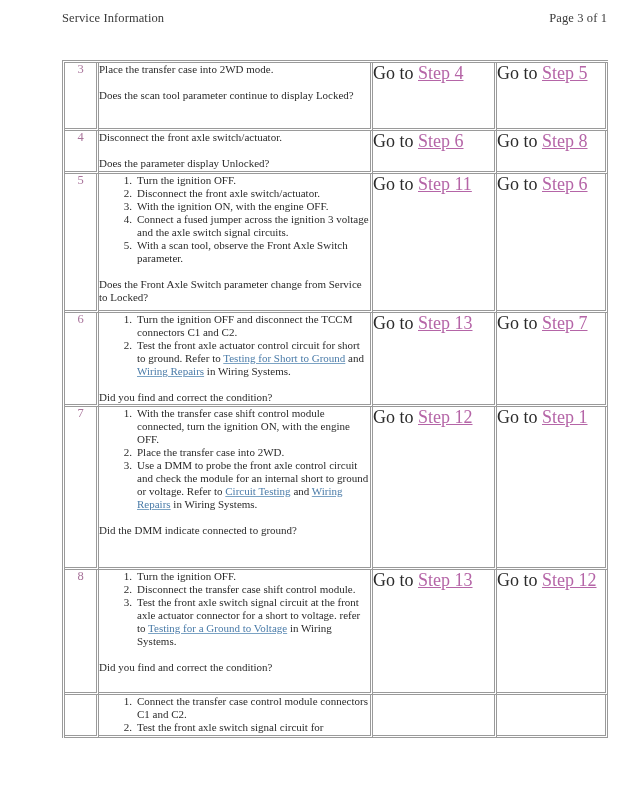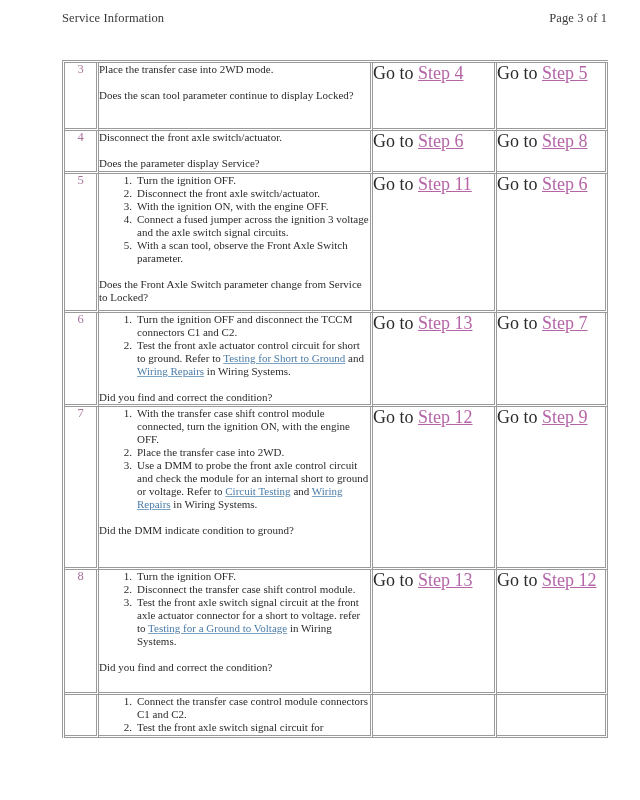--- a/index.html
+++ b/index.html
@@ -172,21 +172,21 @@
             <span class="answer"><span class="goto">Go to </span><a class="steplink">Step 5</a></span>
           </td>
         </tr>
         <tr>
           <td class="num" style="height: 40px;">
             <span class="numtxt">4</span>
           </td>
           <td class="body">
             <p class="lead">Disconnect the front axle switch/actuator.</p>
             <div class="gap"></div>
-            <p class="question">Does the parameter display Service?</p>
+            <p class="question">Does the parameter display Unlocked?</p>
           </td>
           <td class="ans">
             <span class="answer"><span class="goto">Go to </span><a class="steplink">Step 6</a></span>
           </td>
           <td class="ans">
             <span class="answer"><span class="goto">Go to </span><a class="steplink">Step 8</a></span>
           </td>
         </tr>
         <tr>
           <td class="num" style="height: 136px;">
@@ -233,27 +233,27 @@
           <td class="num" style="height: 160px;">
             <span class="numtxt">7</span>
           </td>
           <td class="body">
             <ol class="steps">
               <li><span class="marker">1.</span><span>With the transfer case shift control module connected, turn the ignition ON, with the engine OFF.</span></li>
               <li><span class="marker">2.</span><span>Place the transfer case into 2WD.</span></li>
               <li><span class="marker">3.</span><span>Use a DMM to probe the front axle control circuit and check the module for an internal short to ground or voltage. Refer to <a class="xlink">Circuit Testing</a> and <a class="xlink">Wiring Repairs</a> in Wiring Systems.</span></li>
             </ol>
             <div class="gap"></div>
-            <p class="question">Did the DMM indicate condition to ground?</p>
+            <p class="question">Did the DMM indicate connected to ground?</p>
           </td>
           <td class="ans">
             <span class="answer"><span class="goto">Go to </span><a class="steplink">Step 12</a></span>
           </td>
           <td class="ans">
-            <span class="answer"><span class="goto">Go to </span><a class="steplink">Step 9</a></span>
+            <span class="answer"><span class="goto">Go to </span><a class="steplink">Step 1</a></span>
           </td>
         </tr>
         <tr>
           <td class="num" style="height: 122px;">
             <span class="numtxt">8</span>
           </td>
           <td class="body">
             <ol class="steps">
               <li><span class="marker">1.</span><span>Turn the ignition OFF.</span></li>
               <li><span class="marker">2.</span><span>Disconnect the transfer case shift control module.</span></li>

